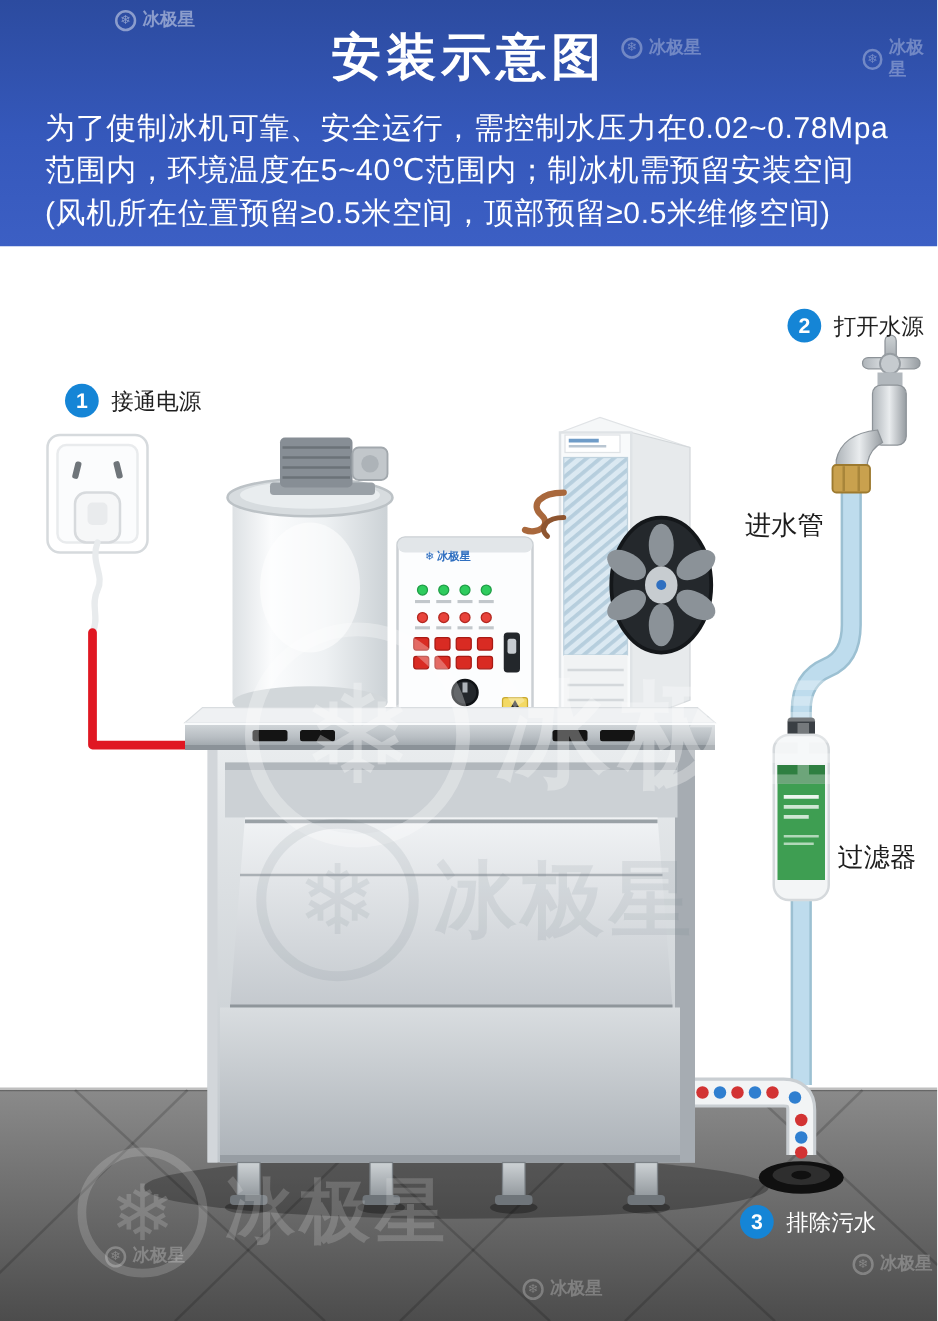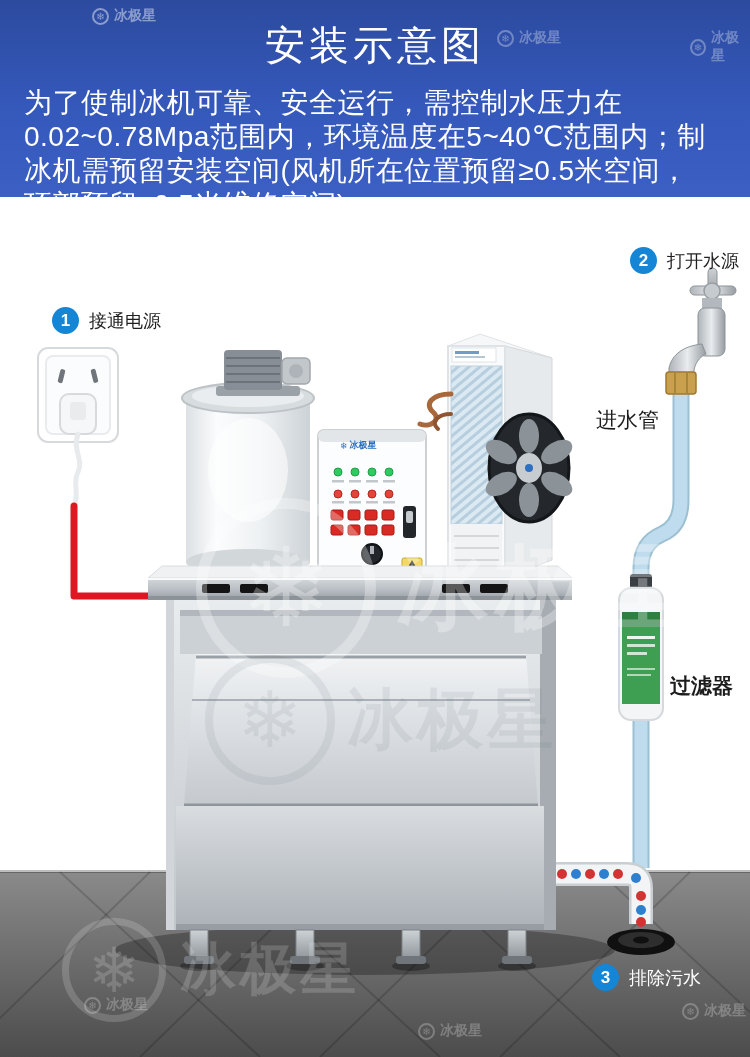--- a/index.html
+++ b/index.html
@@ -4,22 +4,22 @@
 <style>
   * { margin:0; padding:0; box-sizing:border-box; }
   html,body { background:#ffffff; }
   body { font-family:"Liberation Sans","DejaVu Sans",sans-serif; }
   .page { position:relative; width:750px; height:1057px; overflow:hidden; background:#ffffff; }
 
   
   .hero { position:absolute; top:0; left:0; width:750px; height:197px; z-index:3;
           background:linear-gradient(180deg,#2c4b9f 0%, #3558bb 55%, #3c5fc4 100%); }
   .hero-title { margin-top:18px; text-align:center; color:#ffffff; font-size:40px;
-                font-weight:400; letter-spacing:4px; }
-  .hero-desc { margin:13px 36px 0 24px; color:#ffffff; font-size:28px; line-height:34px;
+                font-weight:700; letter-spacing:4px; }
+  .hero-desc { margin:13px 36px 0 36px; color:#ffffff; font-size:24px; line-height:34px;
                letter-spacing:0.5px; }
 
   
   .scene-svg { position:absolute; top:0; left:0; z-index:1; }
 
   
   .step { position:absolute; display:flex; align-items:center; gap:10px; z-index:4; }
   .step-num { width:27px; height:27px; border-radius:50%; background:#1585d6; color:#fff;
               font-size:17px; font-weight:700; display:flex; align-items:center;
               justify-content:center; flex:0 0 27px; }
@@ -361,21 +361,21 @@
   <div class="step step-2" style="left:630px; top:247px;">
     <span class="step-num">2</span>
     <span class="step-label">打开水源</span>
   </div>
   <div class="step step-3" style="left:592px; top:964px;">
     <span class="step-num">3</span>
     <span class="step-label">排除污水</span>
   </div>
 
   <span class="part-label" style="left:596px; top:406px;">进水管</span>
-  <span class="part-label" style="left:670px; top:672px;font-weight:bold;">过滤器</span>
+  <span class="part-label" style="left:670px; top:672px;">过滤器</span>
 
   <div class="wm wm-small wm-w25" style="left:84px; top:996px;">
     <span class="wm-ring">❄</span>
     <span class="wm-text">冰极星</span>
   </div>
   <div class="wm wm-small wm-w25" style="left:418px; top:1022px;">
     <span class="wm-ring">❄</span>
     <span class="wm-text">冰极星</span>
   </div>
   <div class="wm wm-small wm-w25" style="left:682px; top:1002px;">

